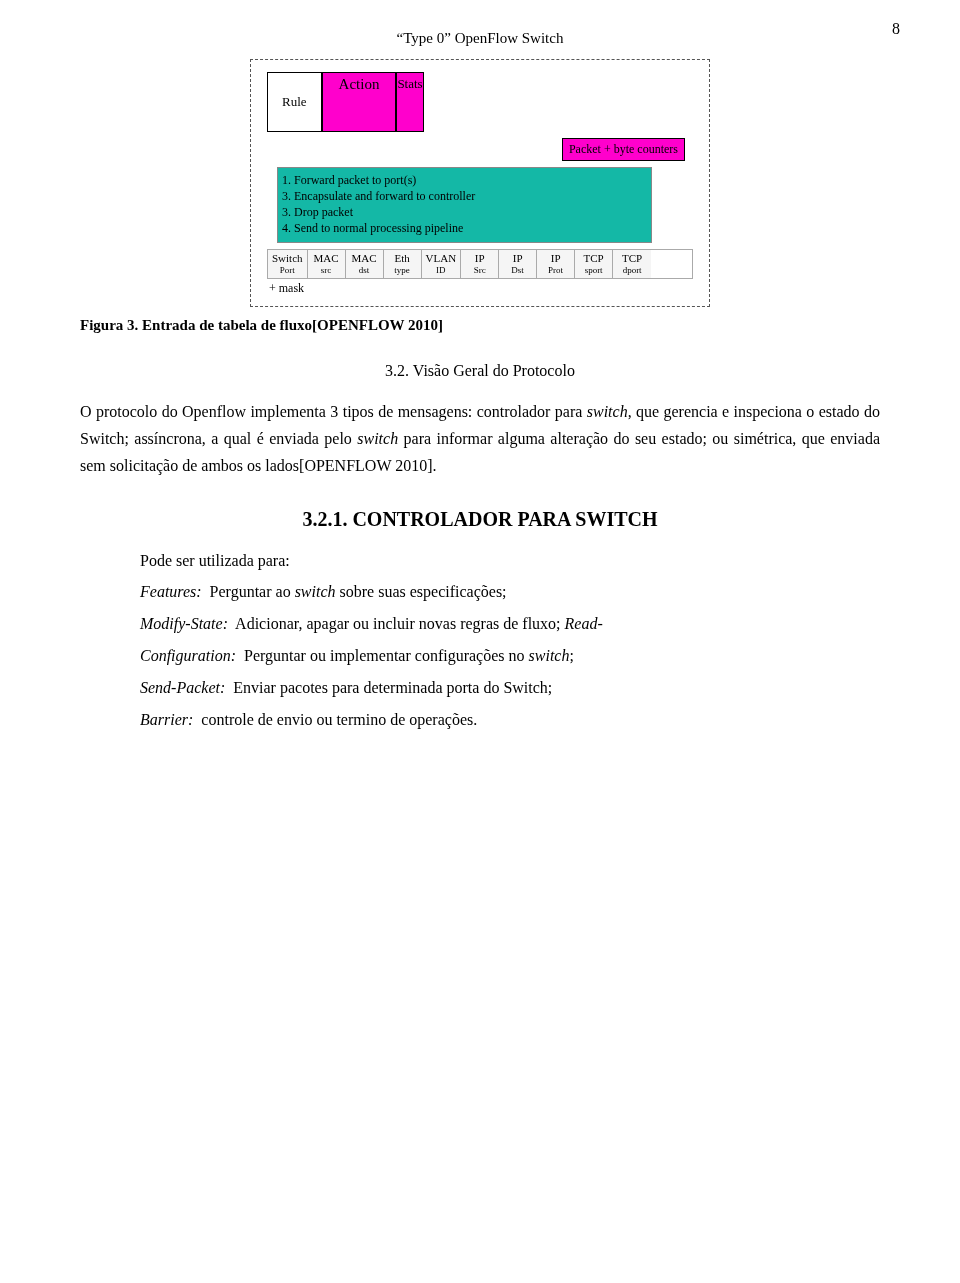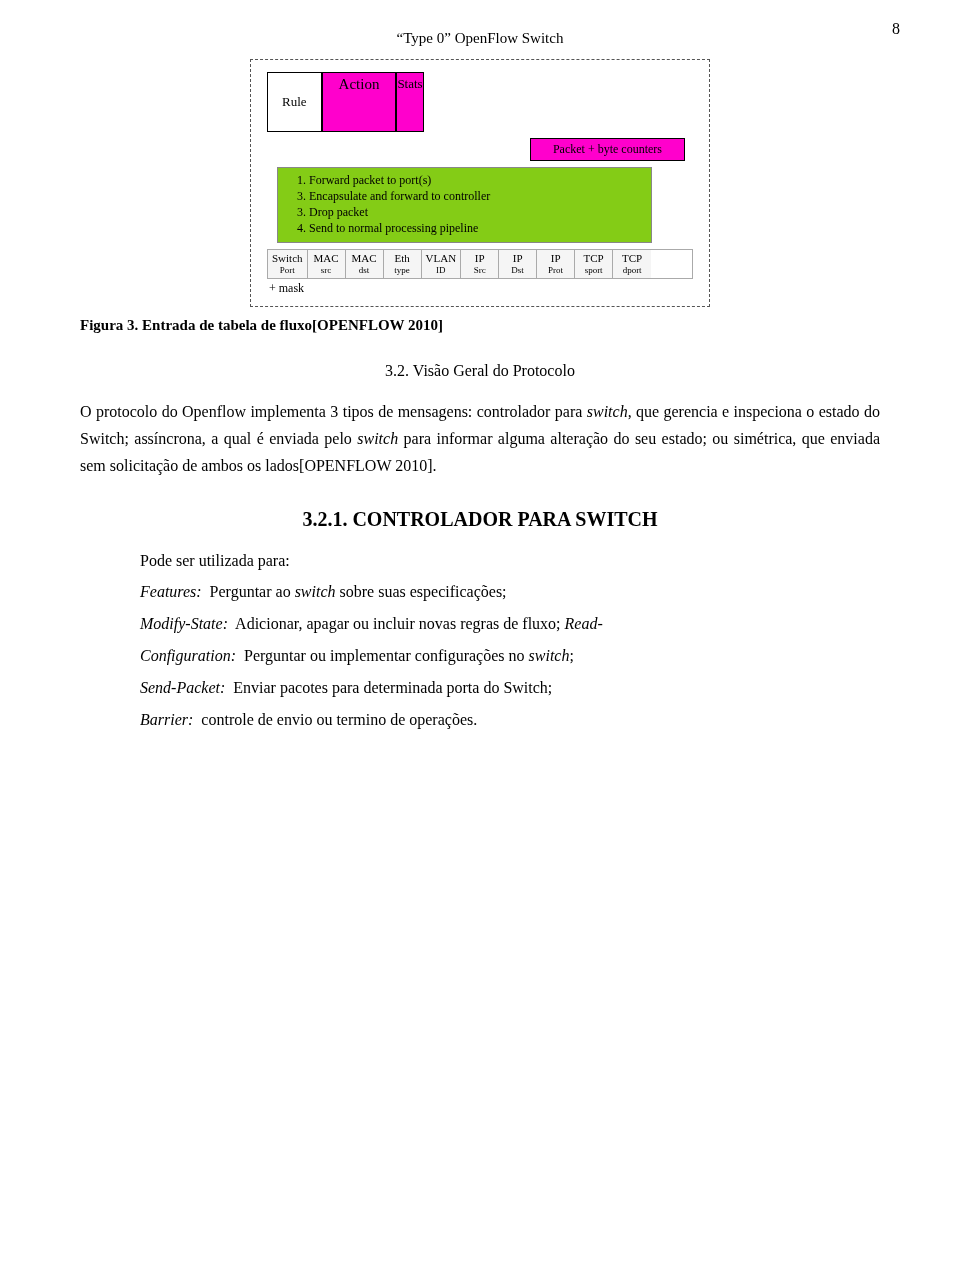--- a/index.html
+++ b/index.html
@@ -78,30 +78,30 @@
 
     .packet-counters-row {
       display: flex;
       justify-content: flex-end;
       margin-bottom: 6px;
     }
 
     .cell-packet-counters {
       background: #ff00cc;
       border: 1px solid #000;
-      padding: 3px 22px;
+      padding: 3px 6px;
       font-size: 12px;
       color: #000;
       margin-right: 8px;
     }
 
     .actions-list-box {
-      background: #84cc16;
+      background: #14b8a6;
       border: 1px solid #888;
-      padding: 5px 19px;
+      padding: 5px 4px;
       font-size: 12px;
       margin-bottom: 6px;
       margin-left: 10px;
       width: 88%;
     }
 
     .actions-list-box div {
       margin-bottom: 1px;
     }
 

